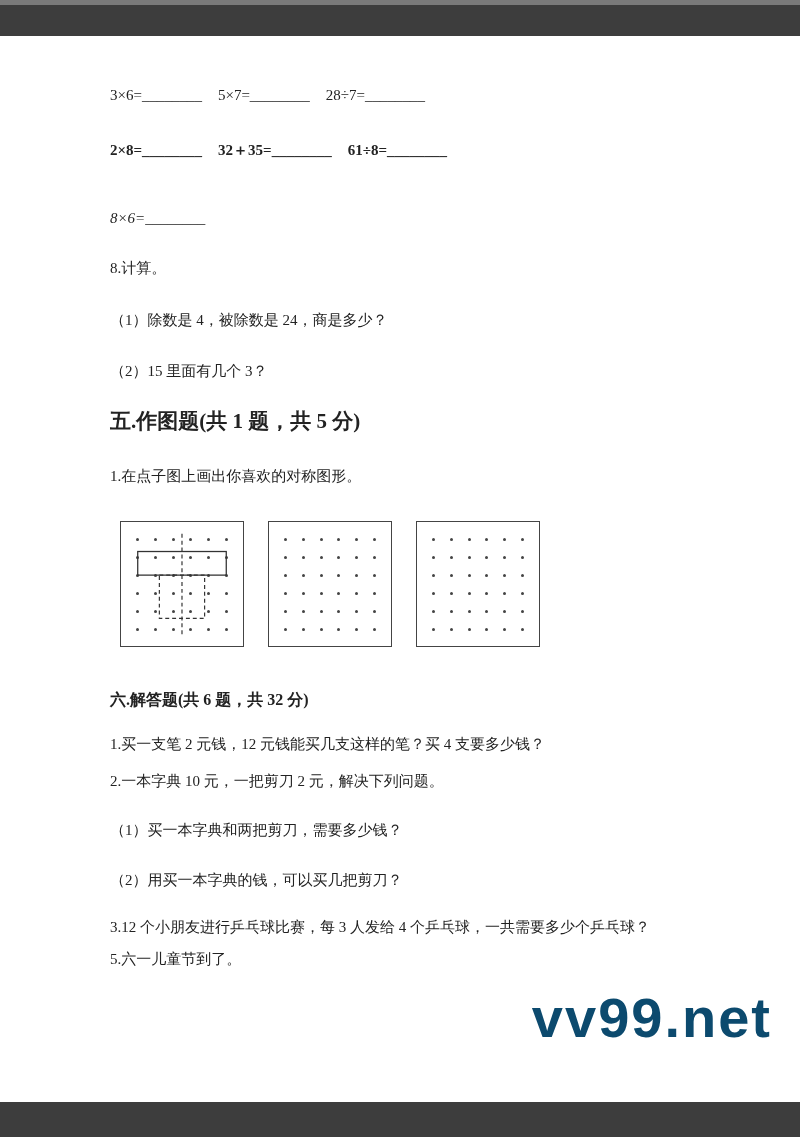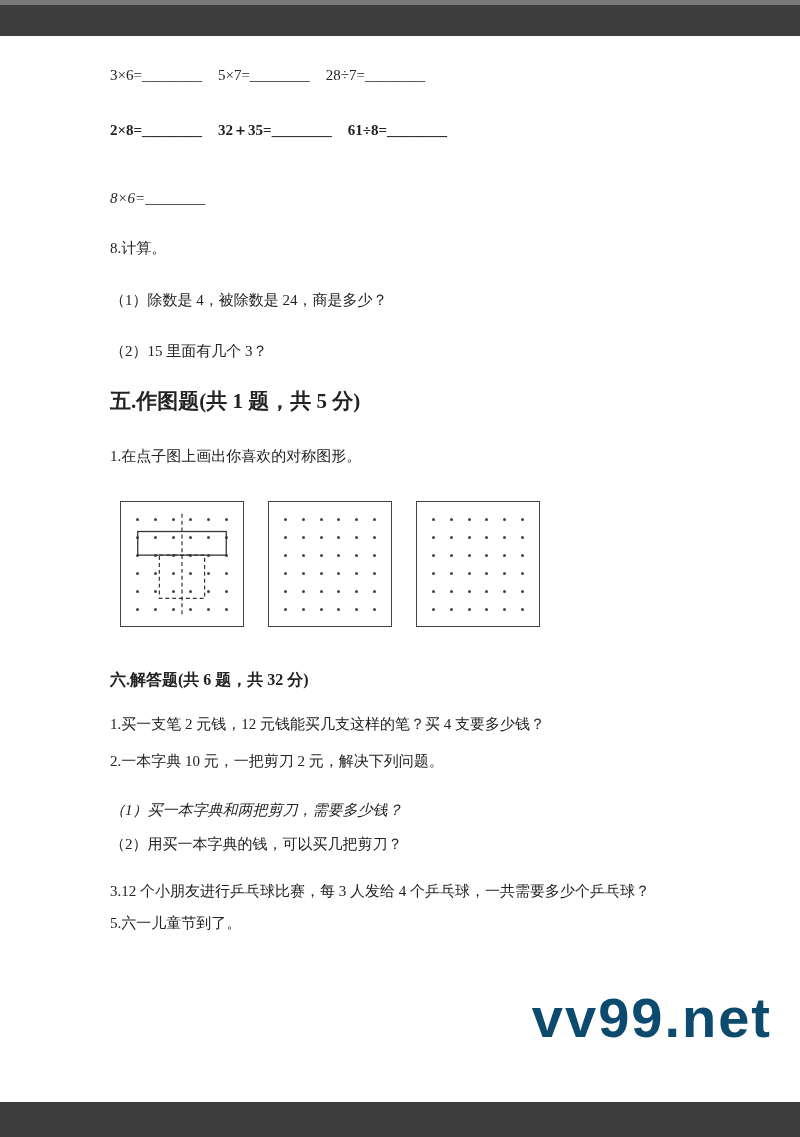--- a/index.html
+++ b/index.html
@@ -17,21 +17,21 @@
   }
   .bottom-bar {
     position:absolute; bottom:0; left:0; right:0; height:35px;
     background:#3d3d3d;
   }
   .page {
     position:absolute; top:36px; bottom:35px; left:0; right:0;
     background:#ffffff;
   }
   .content {
-    padding:28px 80px 0 110px;
+    padding:48px 80px 0 110px;
     font-size:15px;
     line-height:22px;
   }
   .eq-row { display:flex; gap:16px; }
   .eq-row.r1 { margin-bottom:33px; }
   .eq-row.r2 { margin-bottom:46px;font-weight:bold; }
   .eq-row.r3 { margin-bottom:28px;font-style:italic; }
   .line { display:block; }
   .calc-title { margin-bottom:30px; }
   .calc-item1 { margin-bottom:29px; }
@@ -62,21 +62,21 @@
     align-self:center; justify-self:center;
   }
   .figure-overlay {
     position:absolute; inset:0; z-index:2;
   }
   .sec6-heading {
     font-size:16px; font-weight:bold; margin-bottom:22px;
   }
   .p1 { margin-bottom:15px; }
   .p2 { margin-bottom:27px; }
-  .p3 { margin-bottom:12px;font-style:italic; }
+  .p3 { margin-bottom:28px; }
   .p4 { margin-bottom:25px; }
   .p5 { margin-bottom:10px; }
   .p6 { margin-bottom:14px; }
   .p7 { margin-bottom:17px; }
   .watermark {
     position:absolute;
     right:28px; bottom:52px;
     font-family:"Liberation Sans","DejaVu Sans",sans-serif;
     font-weight:bold;
     font-size:56px;

